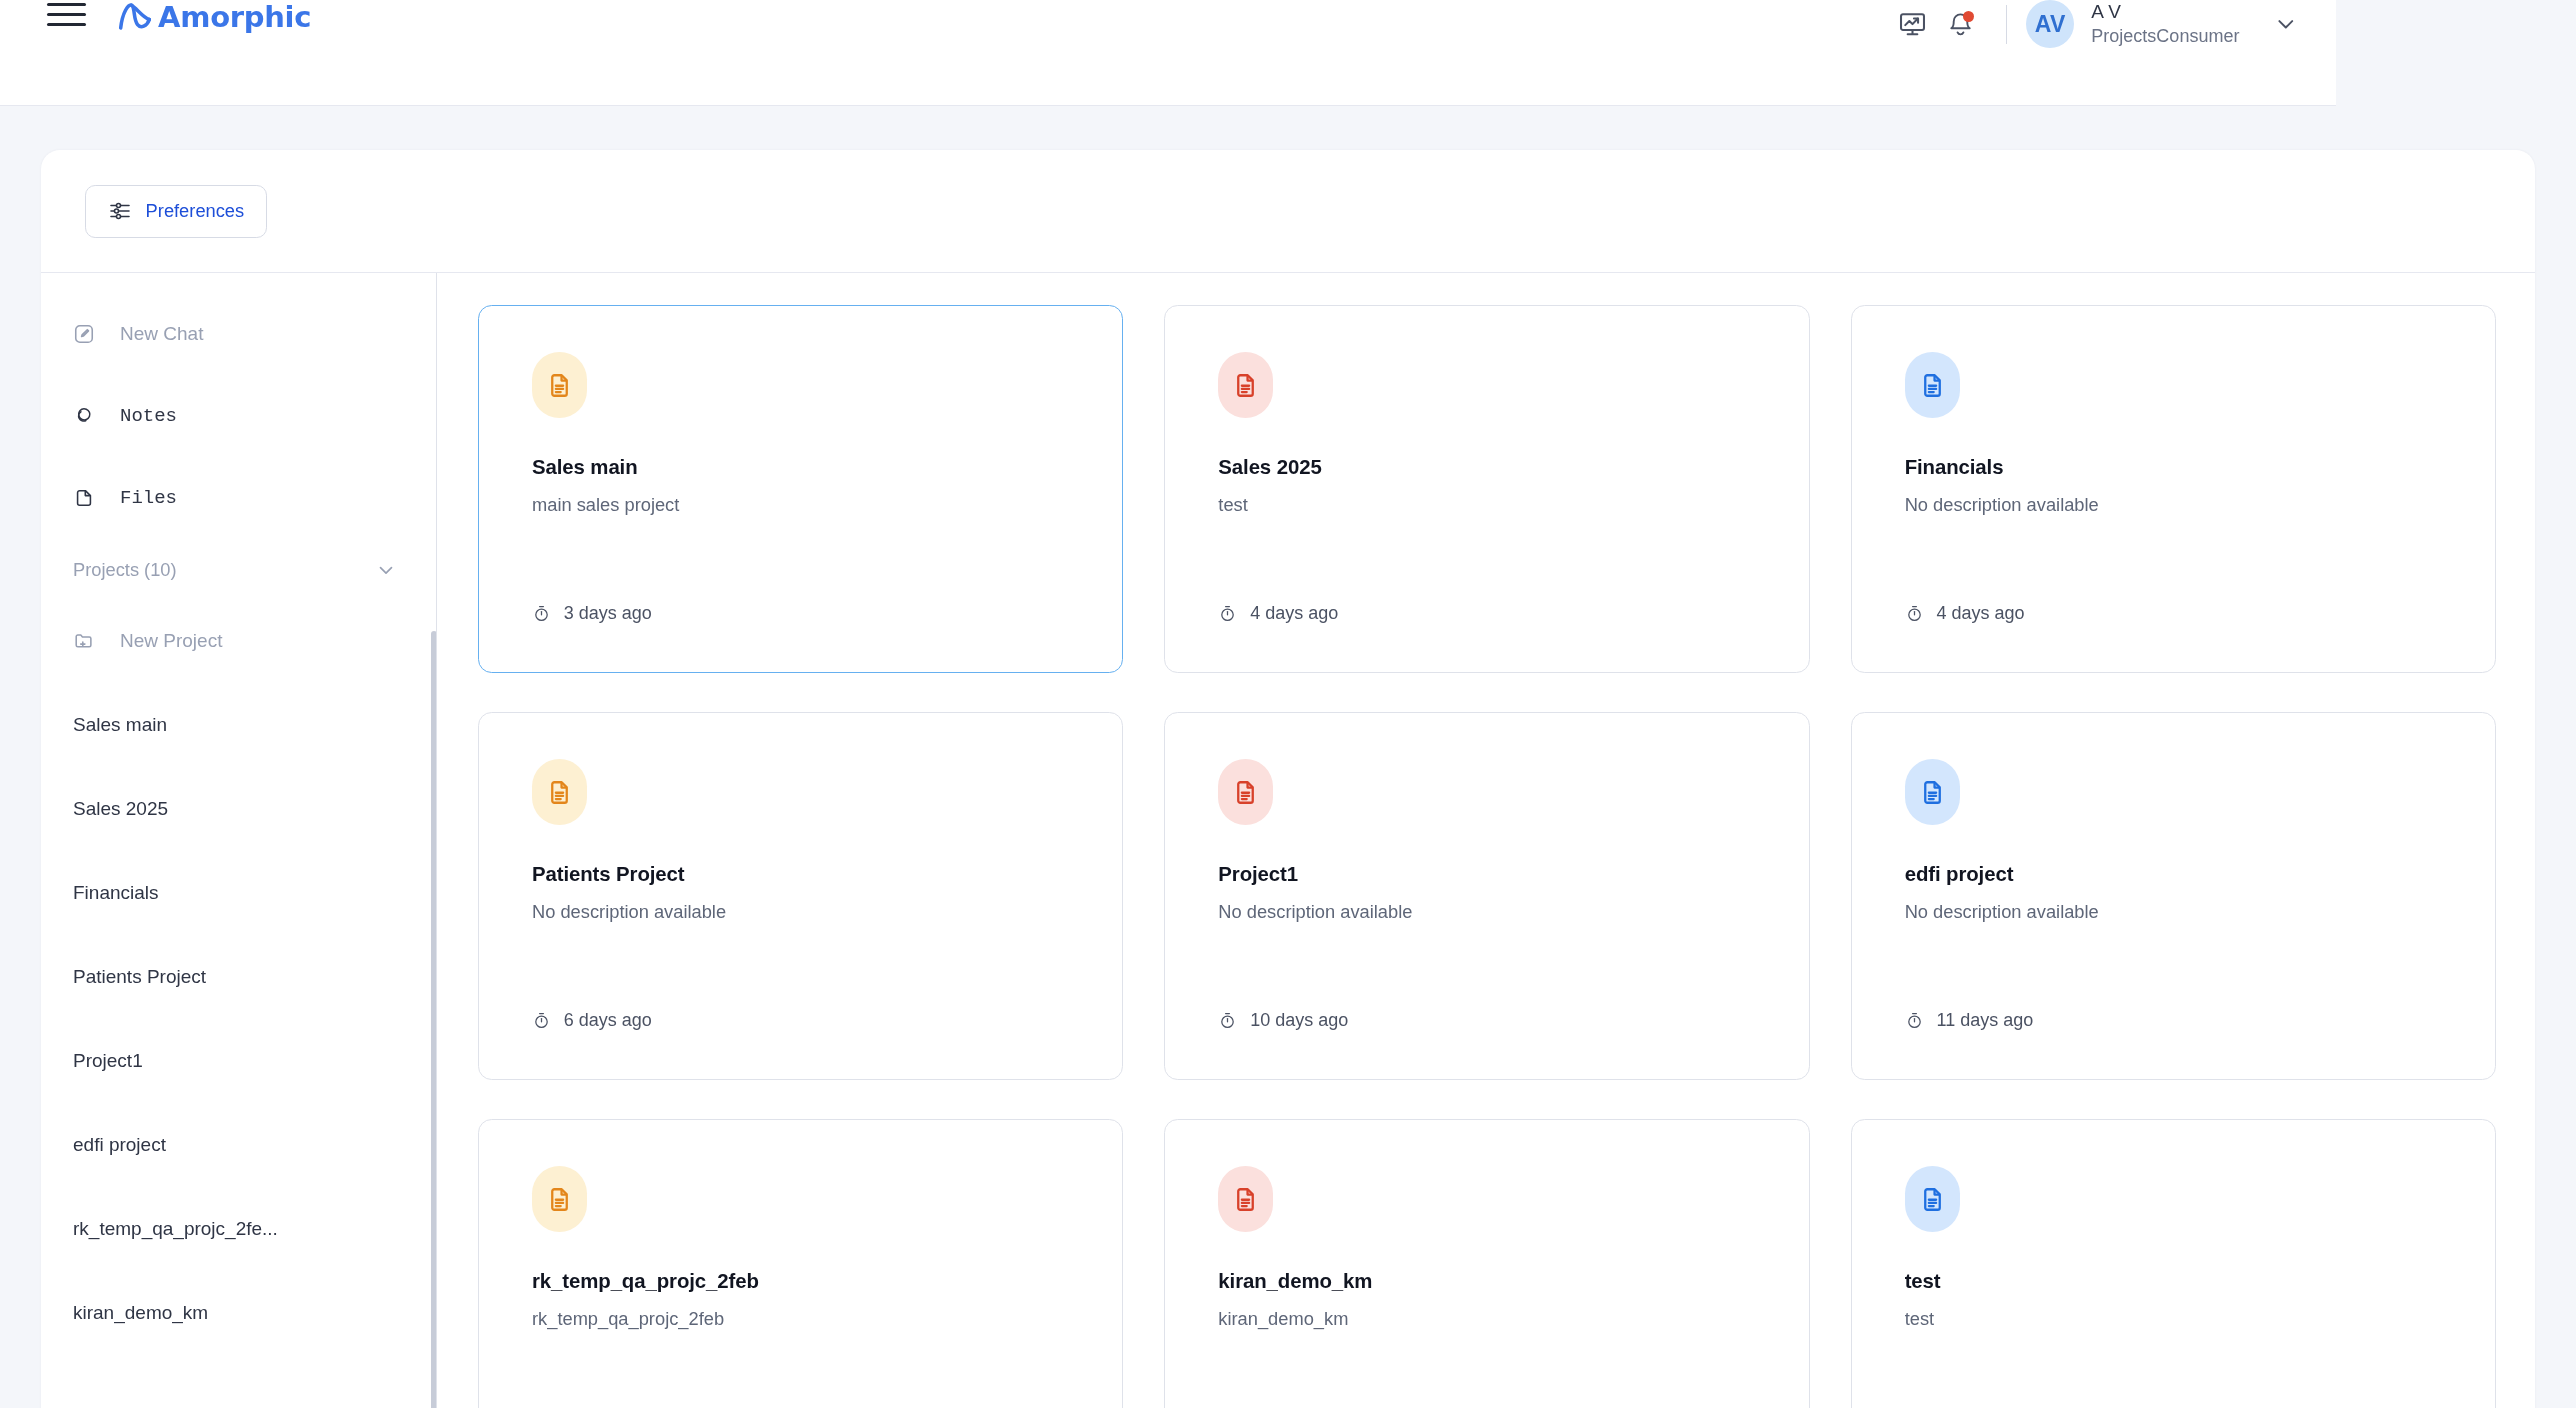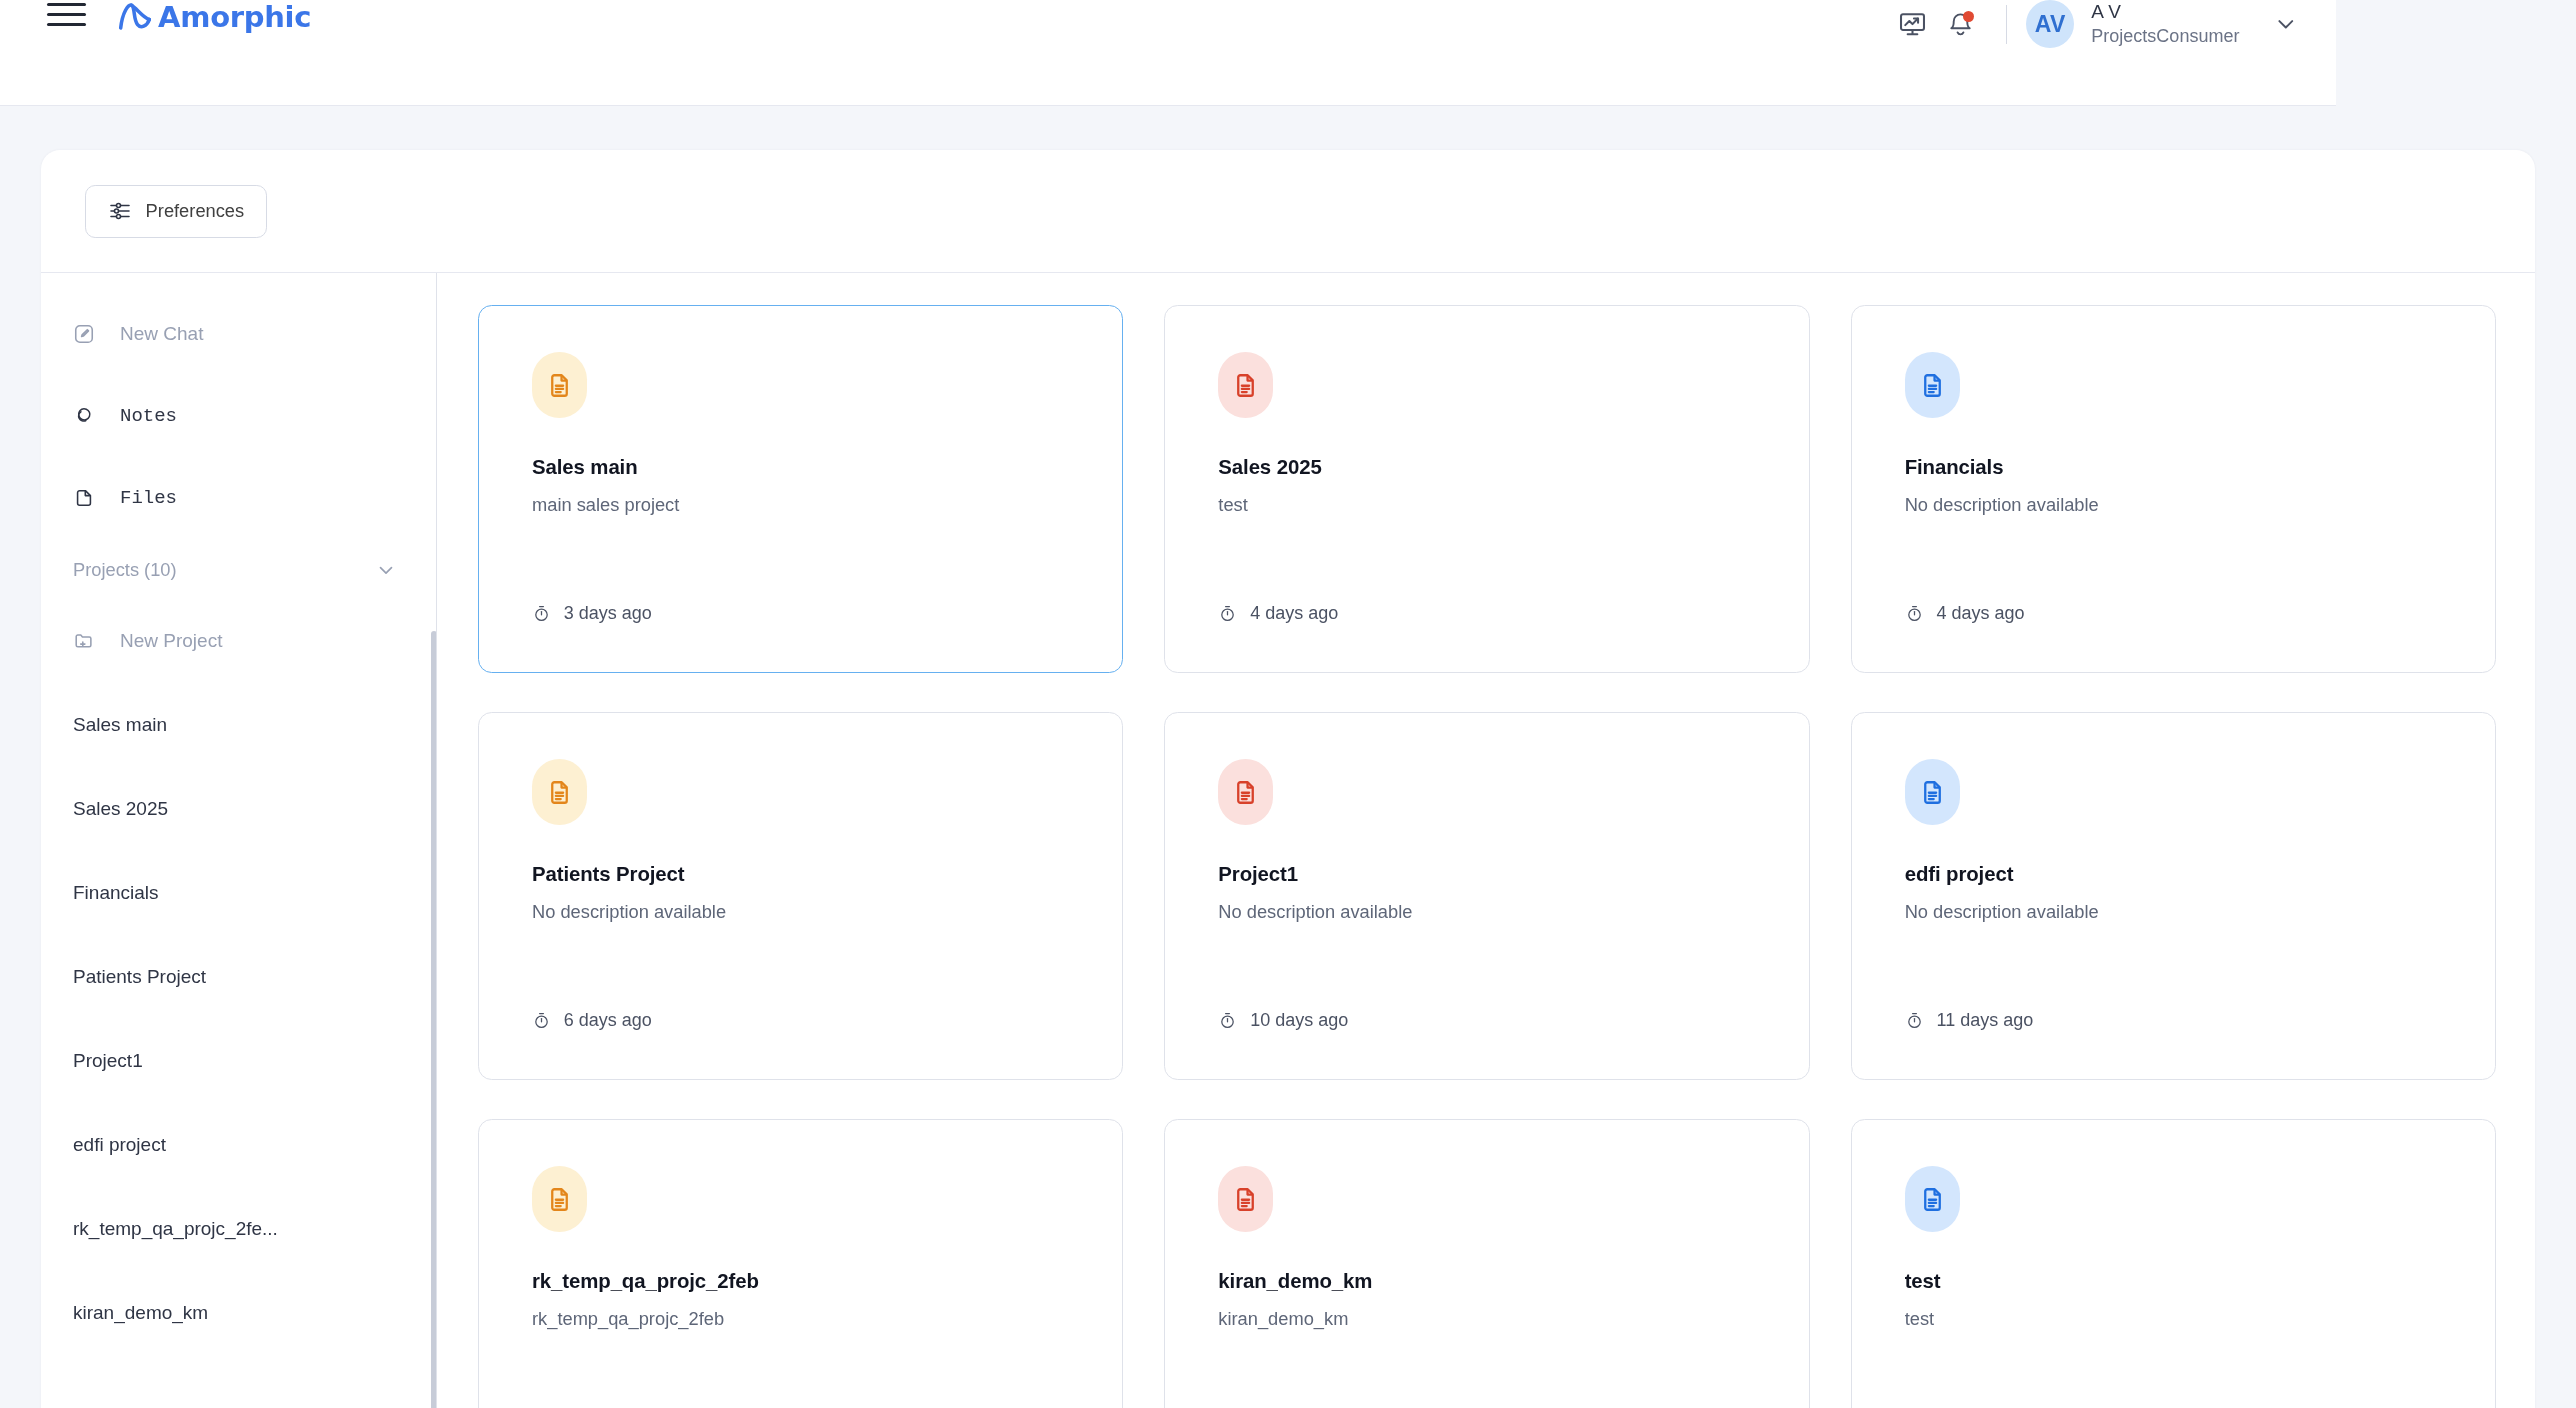--- a/index.html
+++ b/index.html
@@ -63,21 +63,21 @@
   .panel-head{
     height:123px;padding:0 37px 0 44px;
     display:flex;align-items:center;justify-content:space-between;
     border-bottom:0.9px solid #e6e8f0;
   }
   .page-title{font-size:26.4px;font-weight:400;color:#2f3545;letter-spacing:-0.2px;}
   .page-sub{font-size:18.3px;color:#5e6678;margin-top:8.5px;}
   .prefs-btn{
     display:flex;align-items:center;gap:13.6px;
     height:53px;padding:0 22px;border:0.9px solid #d7dbe5;border-radius:10.2px;
-    background:#fff;font-size:18.3px;color:#404040;cursor:pointer;white-space:nowrap;
+    background:#fff;font-size:18.3px;color:#1d4ed8;cursor:pointer;white-space:nowrap;
   }
 
   
   .panel-body{display:flex;height:1171px;}
   .sidebar{
     width:396px;min-width:396px;border-right:0.9px solid #dfe2ea;
     padding:37px 0 0 0;position:relative;overflow:hidden;
   }
   .nav-item{
     display:flex;align-items:center;gap:25px;

